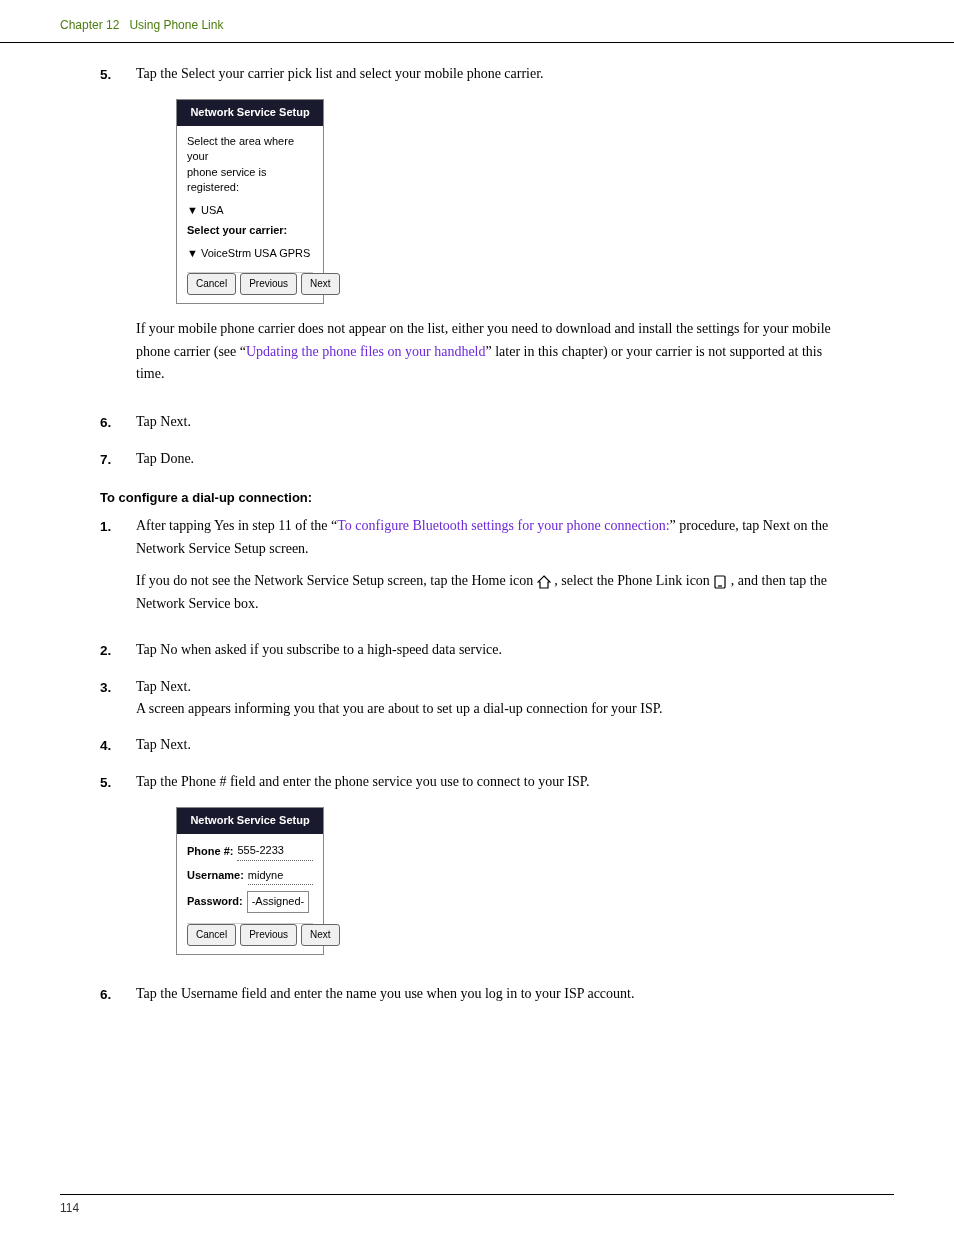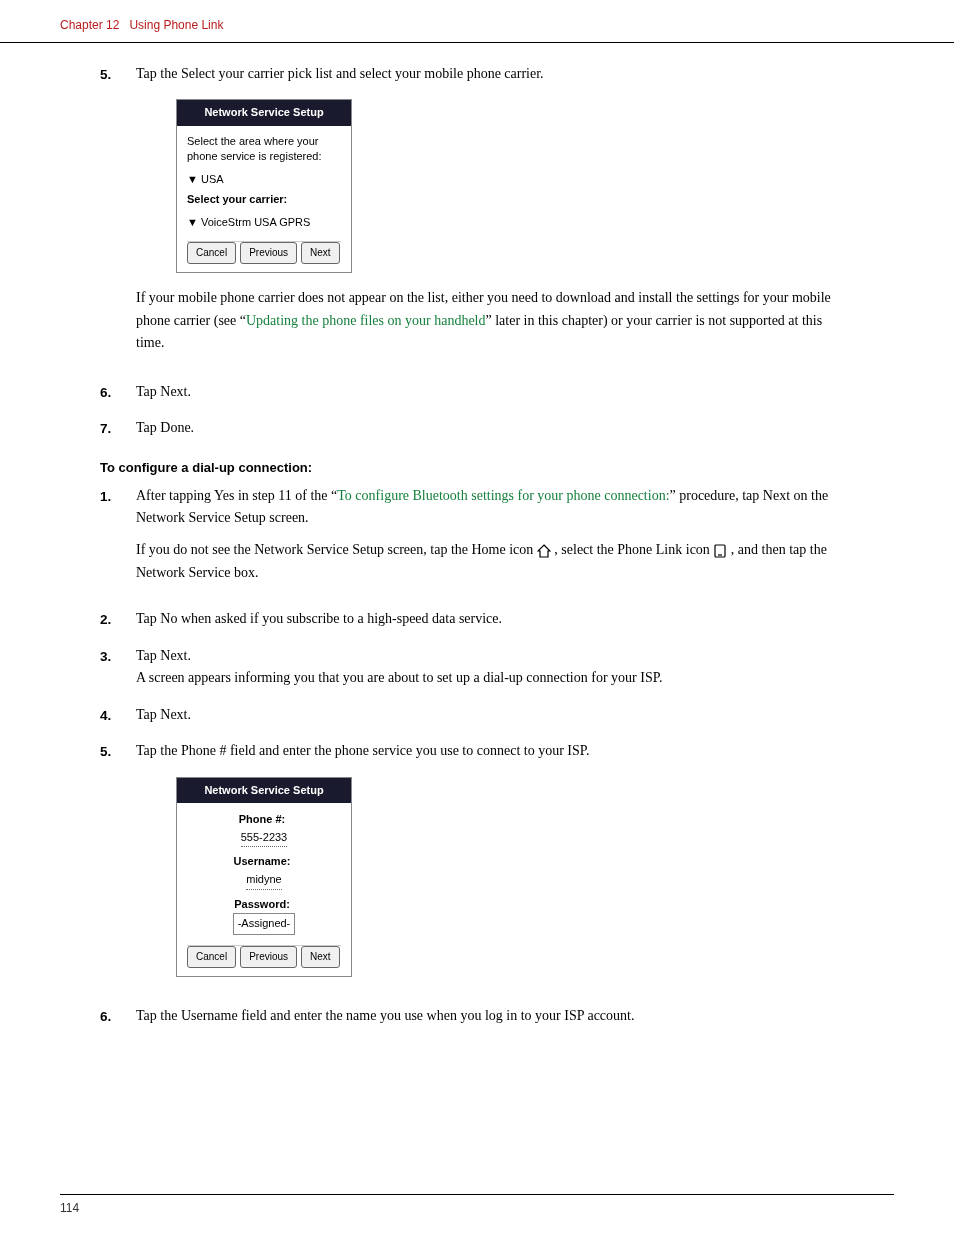--- a/index.html
+++ b/index.html
@@ -15,36 +15,36 @@
 
     .page-header {
       padding: 18px 60px 10px 60px;
       border-bottom: 1px solid #000;
       display: flex;
       align-items: center;
     }
 
     .header-text {
       font-size: 12px;
-      color: #b91c1c;
+      color: #4d7c0f;
       font-family: Arial, sans-serif;
     }
 
     .page-content {
       padding: 20px 100px 40px 100px;
     }
 
     .blue-link {
-      color: #15803d;
+      color: #6d28d9;
       text-decoration: none;
     }
 
     .device-screenshot {
       border: 1px solid #888;
-      width: 176px;
+      width: 148px;
       margin: 14px 0 14px 40px;
       background: #fff;
       font-family: Arial, sans-serif;
       font-size: 11px;
     }
 
     .device-titlebar {
       background: #1a1a2e;
       color: #fff;
       padding: 4px 8px;
@@ -65,21 +65,20 @@
 
     .device-body .bold {
       font-weight: bold;
     }
 
     .device-field {
       display: flex;
       align-items: center;
       margin-bottom: 6px;
       font-size: 11px;
-      flex-direction: column;
     }
 
     .device-field .label {
       font-weight: bold;
       margin-right: 4px;
       white-space: nowrap;
     }
 
     .device-field .value {
       border-bottom: 1px dotted #666;

